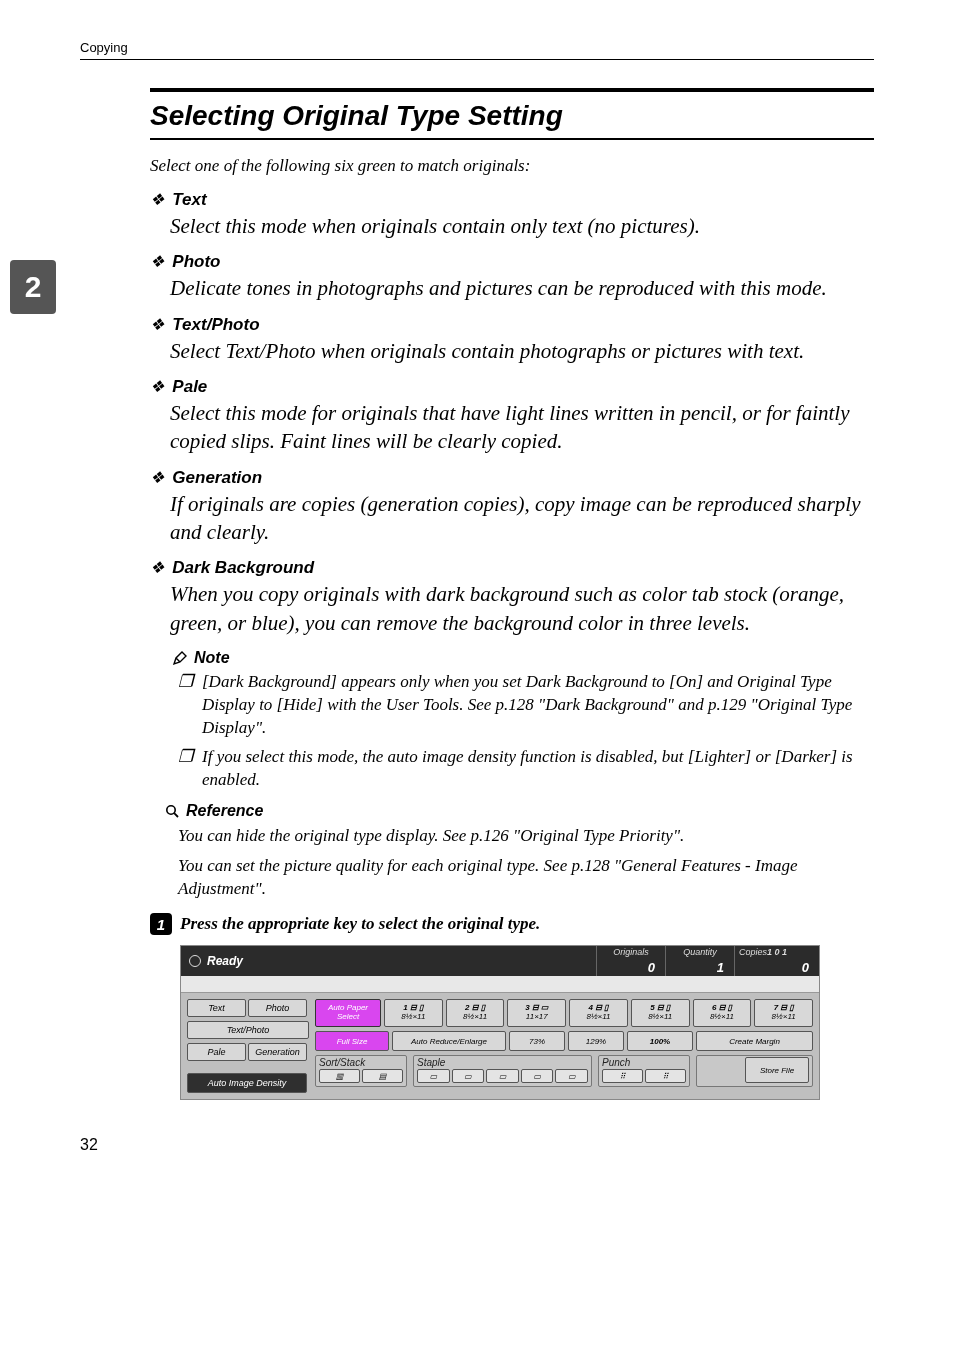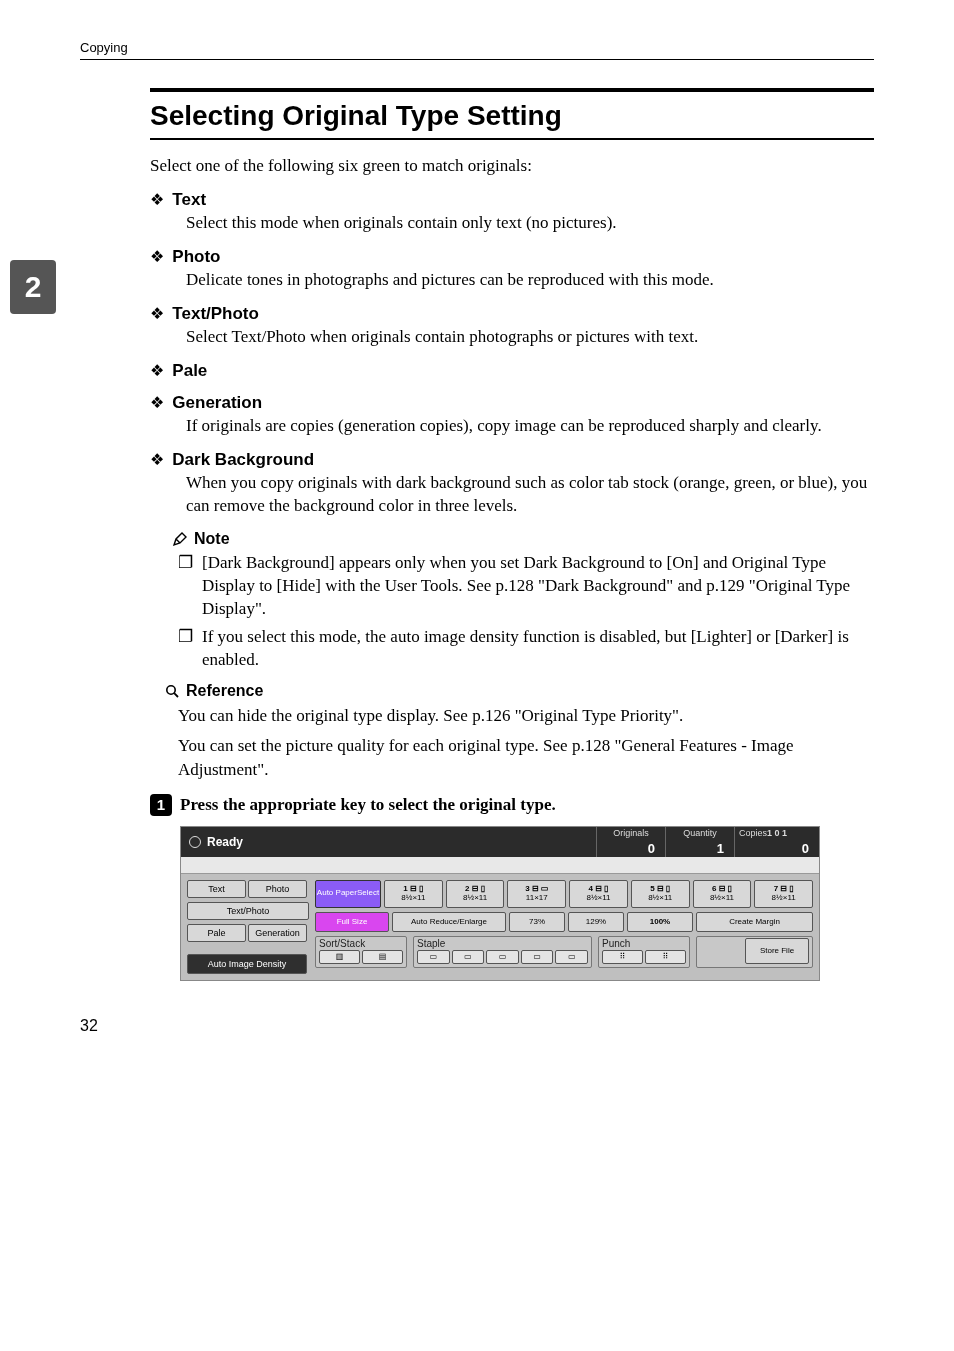--- a/index.html
+++ b/index.html
@@ -37,20 +37,21 @@
     justify-content: center;
   }
   .chapter-tab span {
     color: #fff;
     font-family: Arial, Helvetica, sans-serif;
     font-weight: bold;
     font-size: 30px;
   }
   .content {
     margin-left: 70px;
+    font-style: italic;
   }
   .thickbar {
     height: 4px;
     background: #000;
     margin-bottom: 2px;
   }
   h1.section-title {
     font-family: Arial, Helvetica, sans-serif;
     font-weight: bold;
     font-size: 28px;
@@ -77,22 +78,22 @@
   .diamond {
     font-size: 16px;
     line-height: 1;
   }
   .item-title {
     font-family: Arial, Helvetica, sans-serif;
     font-weight: bold;
     font-size: 17px;
   }
   .item-body {
-    font-size: 17px;
-    margin-left: 36px;
+    font-size: 21px;
+    margin-left: 20px;
     line-height: 1.35;
   }
   .note-head {
     display: flex;
     align-items: center;
     gap: 6px;
     margin: 6px 0 4px 22px;
   }
   .note-head svg { flex-shrink: 0; }
   .note-label {
@@ -239,25 +240,25 @@
   .right-col {
     flex: 1;
     display: flex;
     flex-direction: column;
     gap: 4px;
   }
   .tray-row { display: flex; gap: 3px; height: 28px; }
   .ap-btn {
     width: 64px;
     border: 1px solid #333;
-    background: #8b5cf6;
+    background: #d946ef;
     color: #fff;
     font-size: 8px;
     display: flex;
-    flex-direction: row;
+    flex-direction: column;
     align-items: center;
     justify-content: center;
     border-radius: 2px;
     line-height: 1.1;
   }
   .tray {
     flex: 1;
     border: 1px solid #555;
     background: #d8d8d8;
     font-size: 8px;
@@ -362,20 +363,21 @@
         <span class="diamond">❖</span>
         <span class="item-title">Text/Photo</span>
       </div>
       <div class="item-body">Select Text/Photo when originals contain photographs or pictures with text.</div>
     </div>
     <div class="item">
       <div class="item-head">
         <span class="diamond">❖</span>
         <span class="item-title">Pale</span>
       </div>
+      <div class="item-body">Select this mode for originals that have light lines written in pencil, or for faintly copied slips. Faint lines will be clearly copied.</div>
     </div>
     <div class="item">
       <div class="item-head">
         <span class="diamond">❖</span>
         <span class="item-title">Generation</span>
       </div>
       <div class="item-body">If originals are copies (generation copies), copy image can be reproduced sharply and clearly.</div>
     </div>
     <div class="item">
       <div class="item-head">

